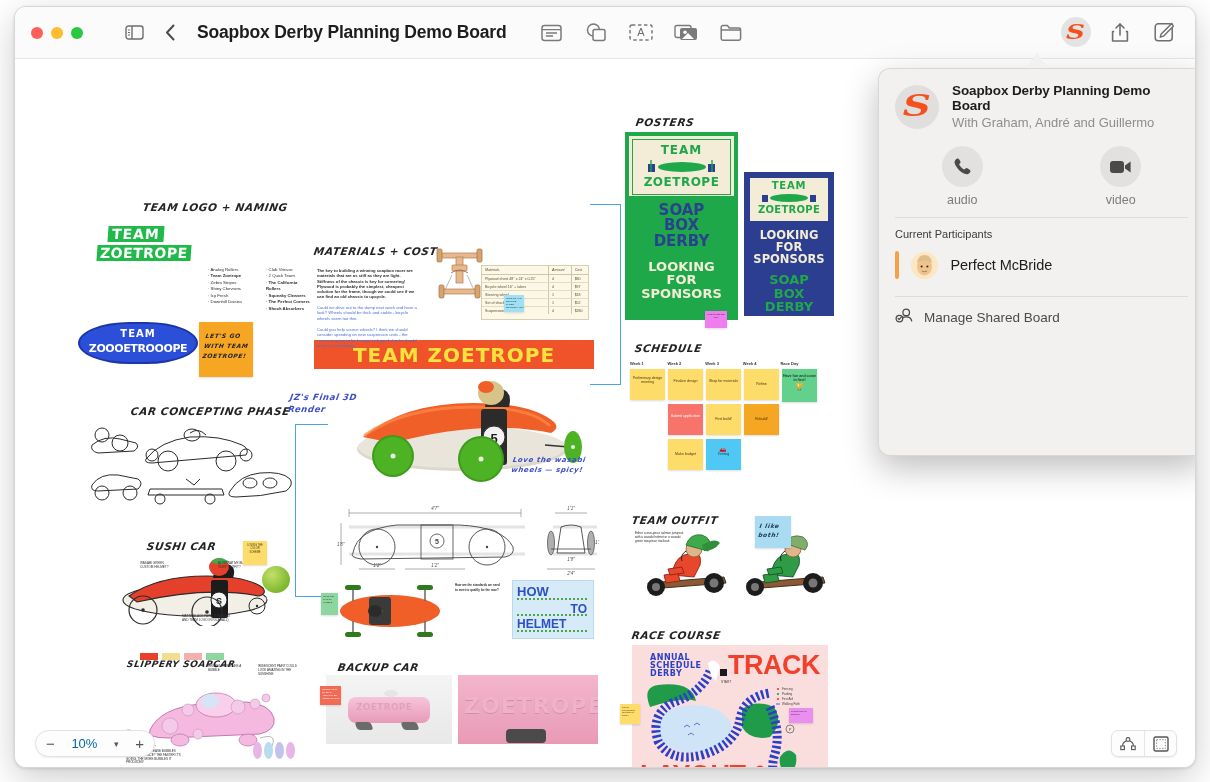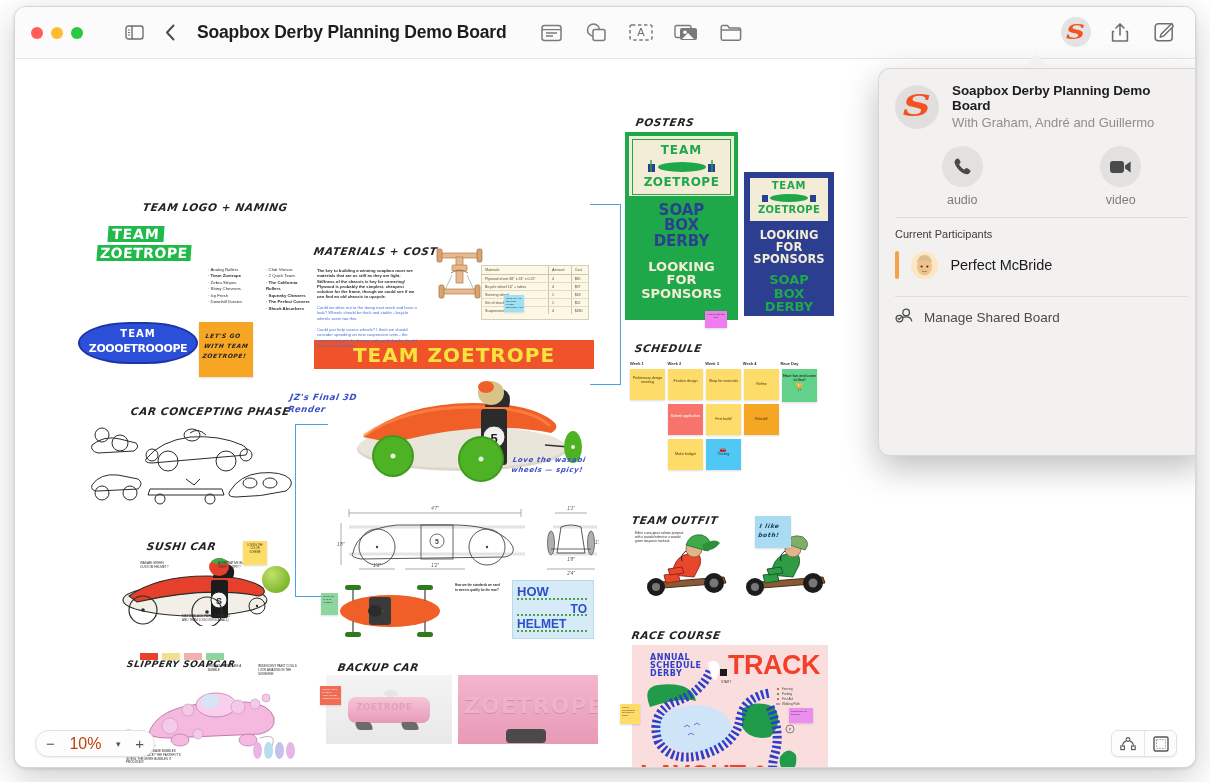--- a/index.html
+++ b/index.html
@@ -168,21 +168,21 @@
 
   
   #zoom-ctl {
     position: absolute; left: 20px; bottom: 12px;
     width: 120px; height: 27px;
     background: #fdfdfd; border: 1px solid #e2e2e2; border-radius: 13.5px;
     display: flex; align-items: center; justify-content: space-between;
     padding: 0 10px;
     box-shadow: 0 1px 2px rgba(0,0,0,.07);
   }
-  #zoom-value { font-size: 16px; color: #c2410c; }
+  #zoom-value { font-size: 13px; color: #0369a1; }
 
   #bottom-right {
     position: absolute; right: 18px; bottom: 12px;
     display: flex; height: 27px;
     background: #fdfdfd; border: 1px solid #e2e2e2; border-radius: 7px;
     overflow: hidden; box-shadow: 0 1px 2px rgba(0,0,0,.07);
   }
   #bottom-right > div { width: 32px; display: flex; align-items: center; justify-content: center; }
   #bottom-right > div + div { border-left: 1px solid #e6e6e6; }
 </style>

